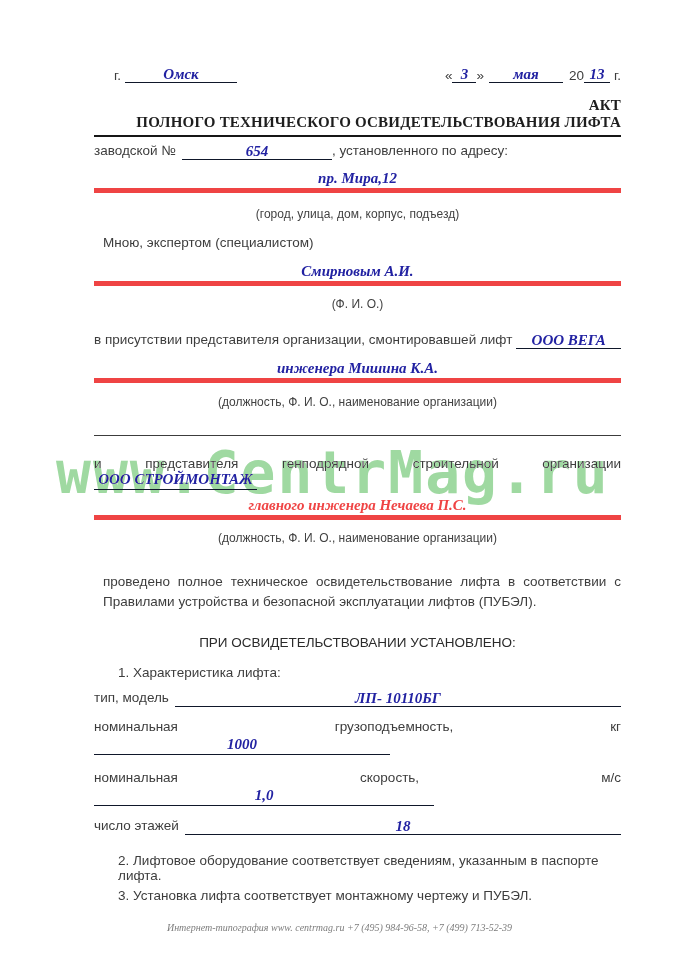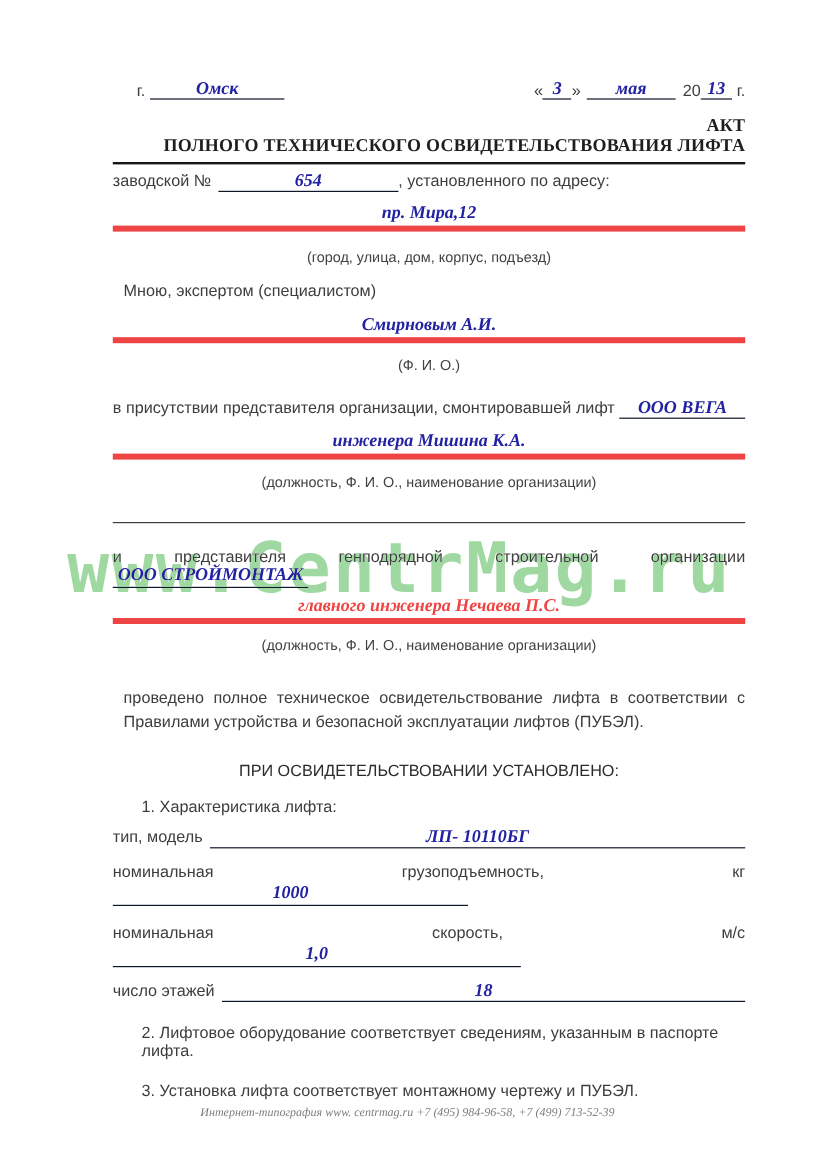--- a/index.html
+++ b/index.html
@@ -217,21 +217,21 @@
     </div>
 
     <div class="row" style="margin-top:12px;">
       <span style="white-space:nowrap;">число этажей</span>
       <span class="blank" style="flex:1;margin-left:6px;">
         <span class="fill" style="color: rgb(34, 34, 162);">18</span>
       </span>
     </div>
 
     <div class="num-indent" style="margin-top:18px;">2. Лифтовое оборудование соответствует сведениям, указанным в паспорте лифта.</div>
-    <div class="num-indent" style="margin-top:18px;">3. Установка лифта соответствует монтажному чертежу и ПУБЭЛ.</div>
+    <div class="num-indent" style="margin-top:5px;">3. Установка лифта соответствует монтажному чертежу и ПУБЭЛ.</div>
 
   </div>
 
   <div class="watermark" style="color: rgb(159, 217, 161);">www.CentrMag.ru</div>
 
   <div class="footer">Интернет-типография  www. centrmag.ru   +7 (495) 984-96-58,  +7 (499) 713-52-39</div>
 
 </div>
 
 </body></html>

